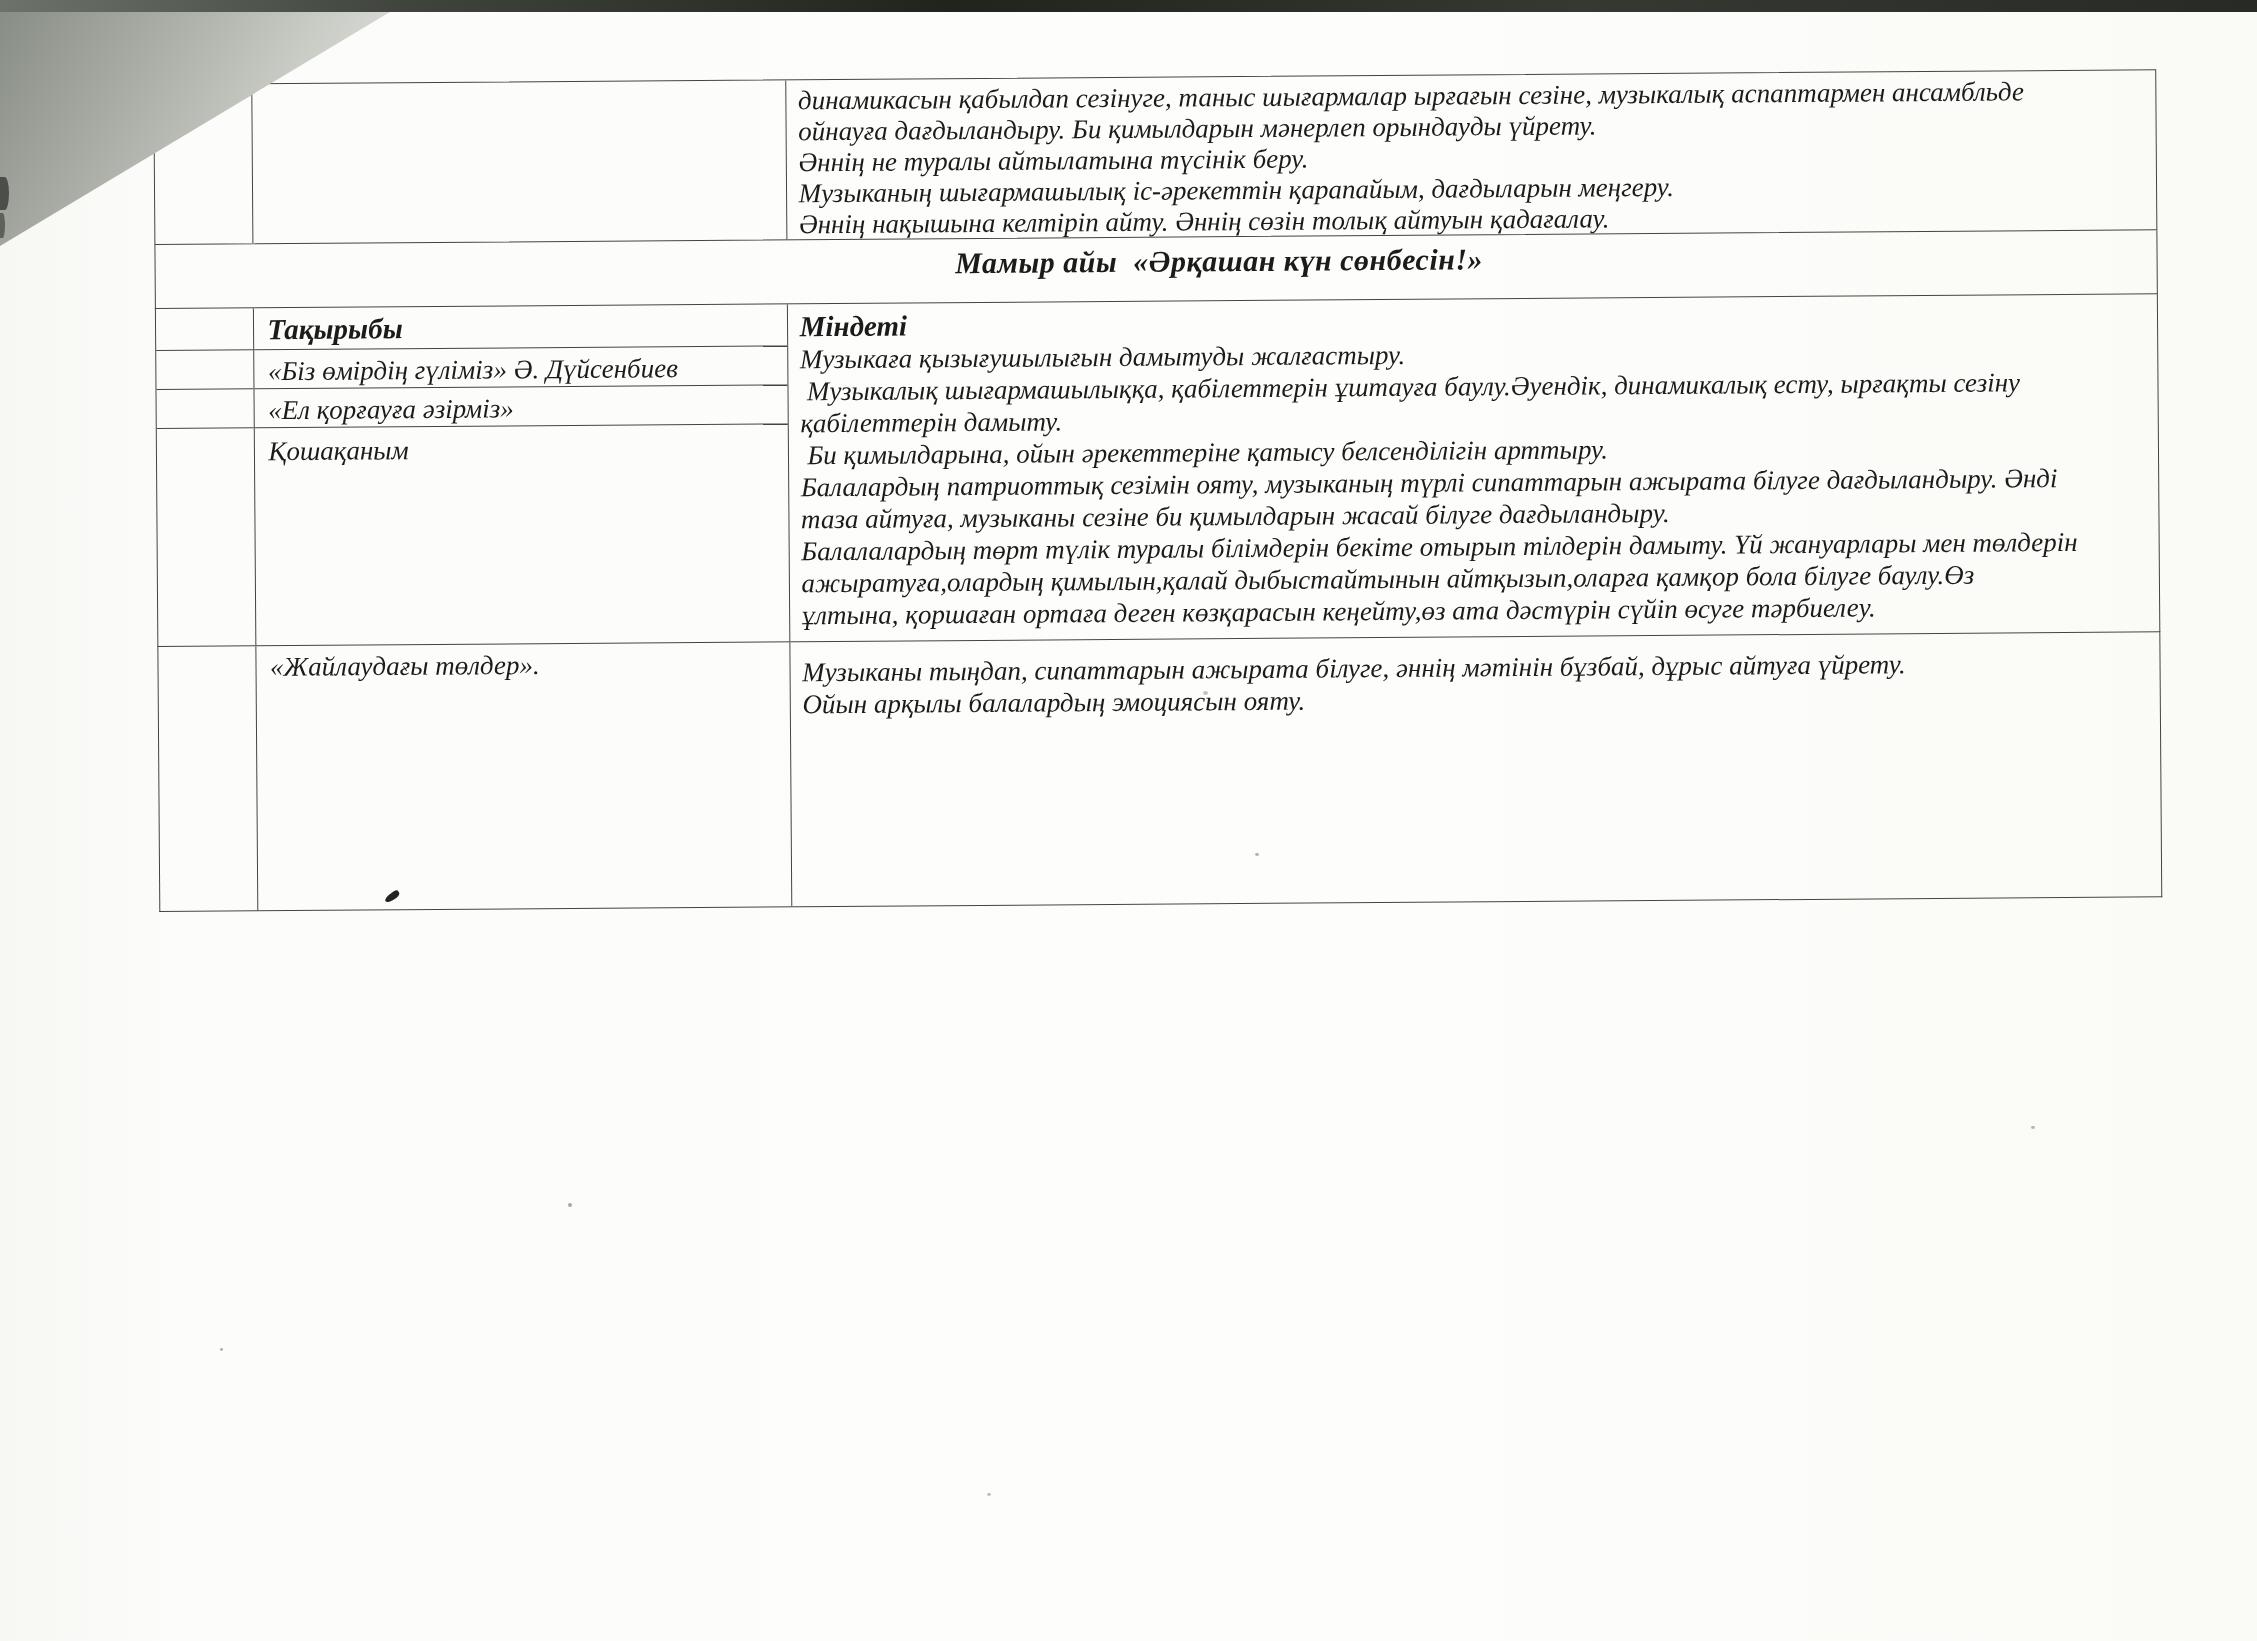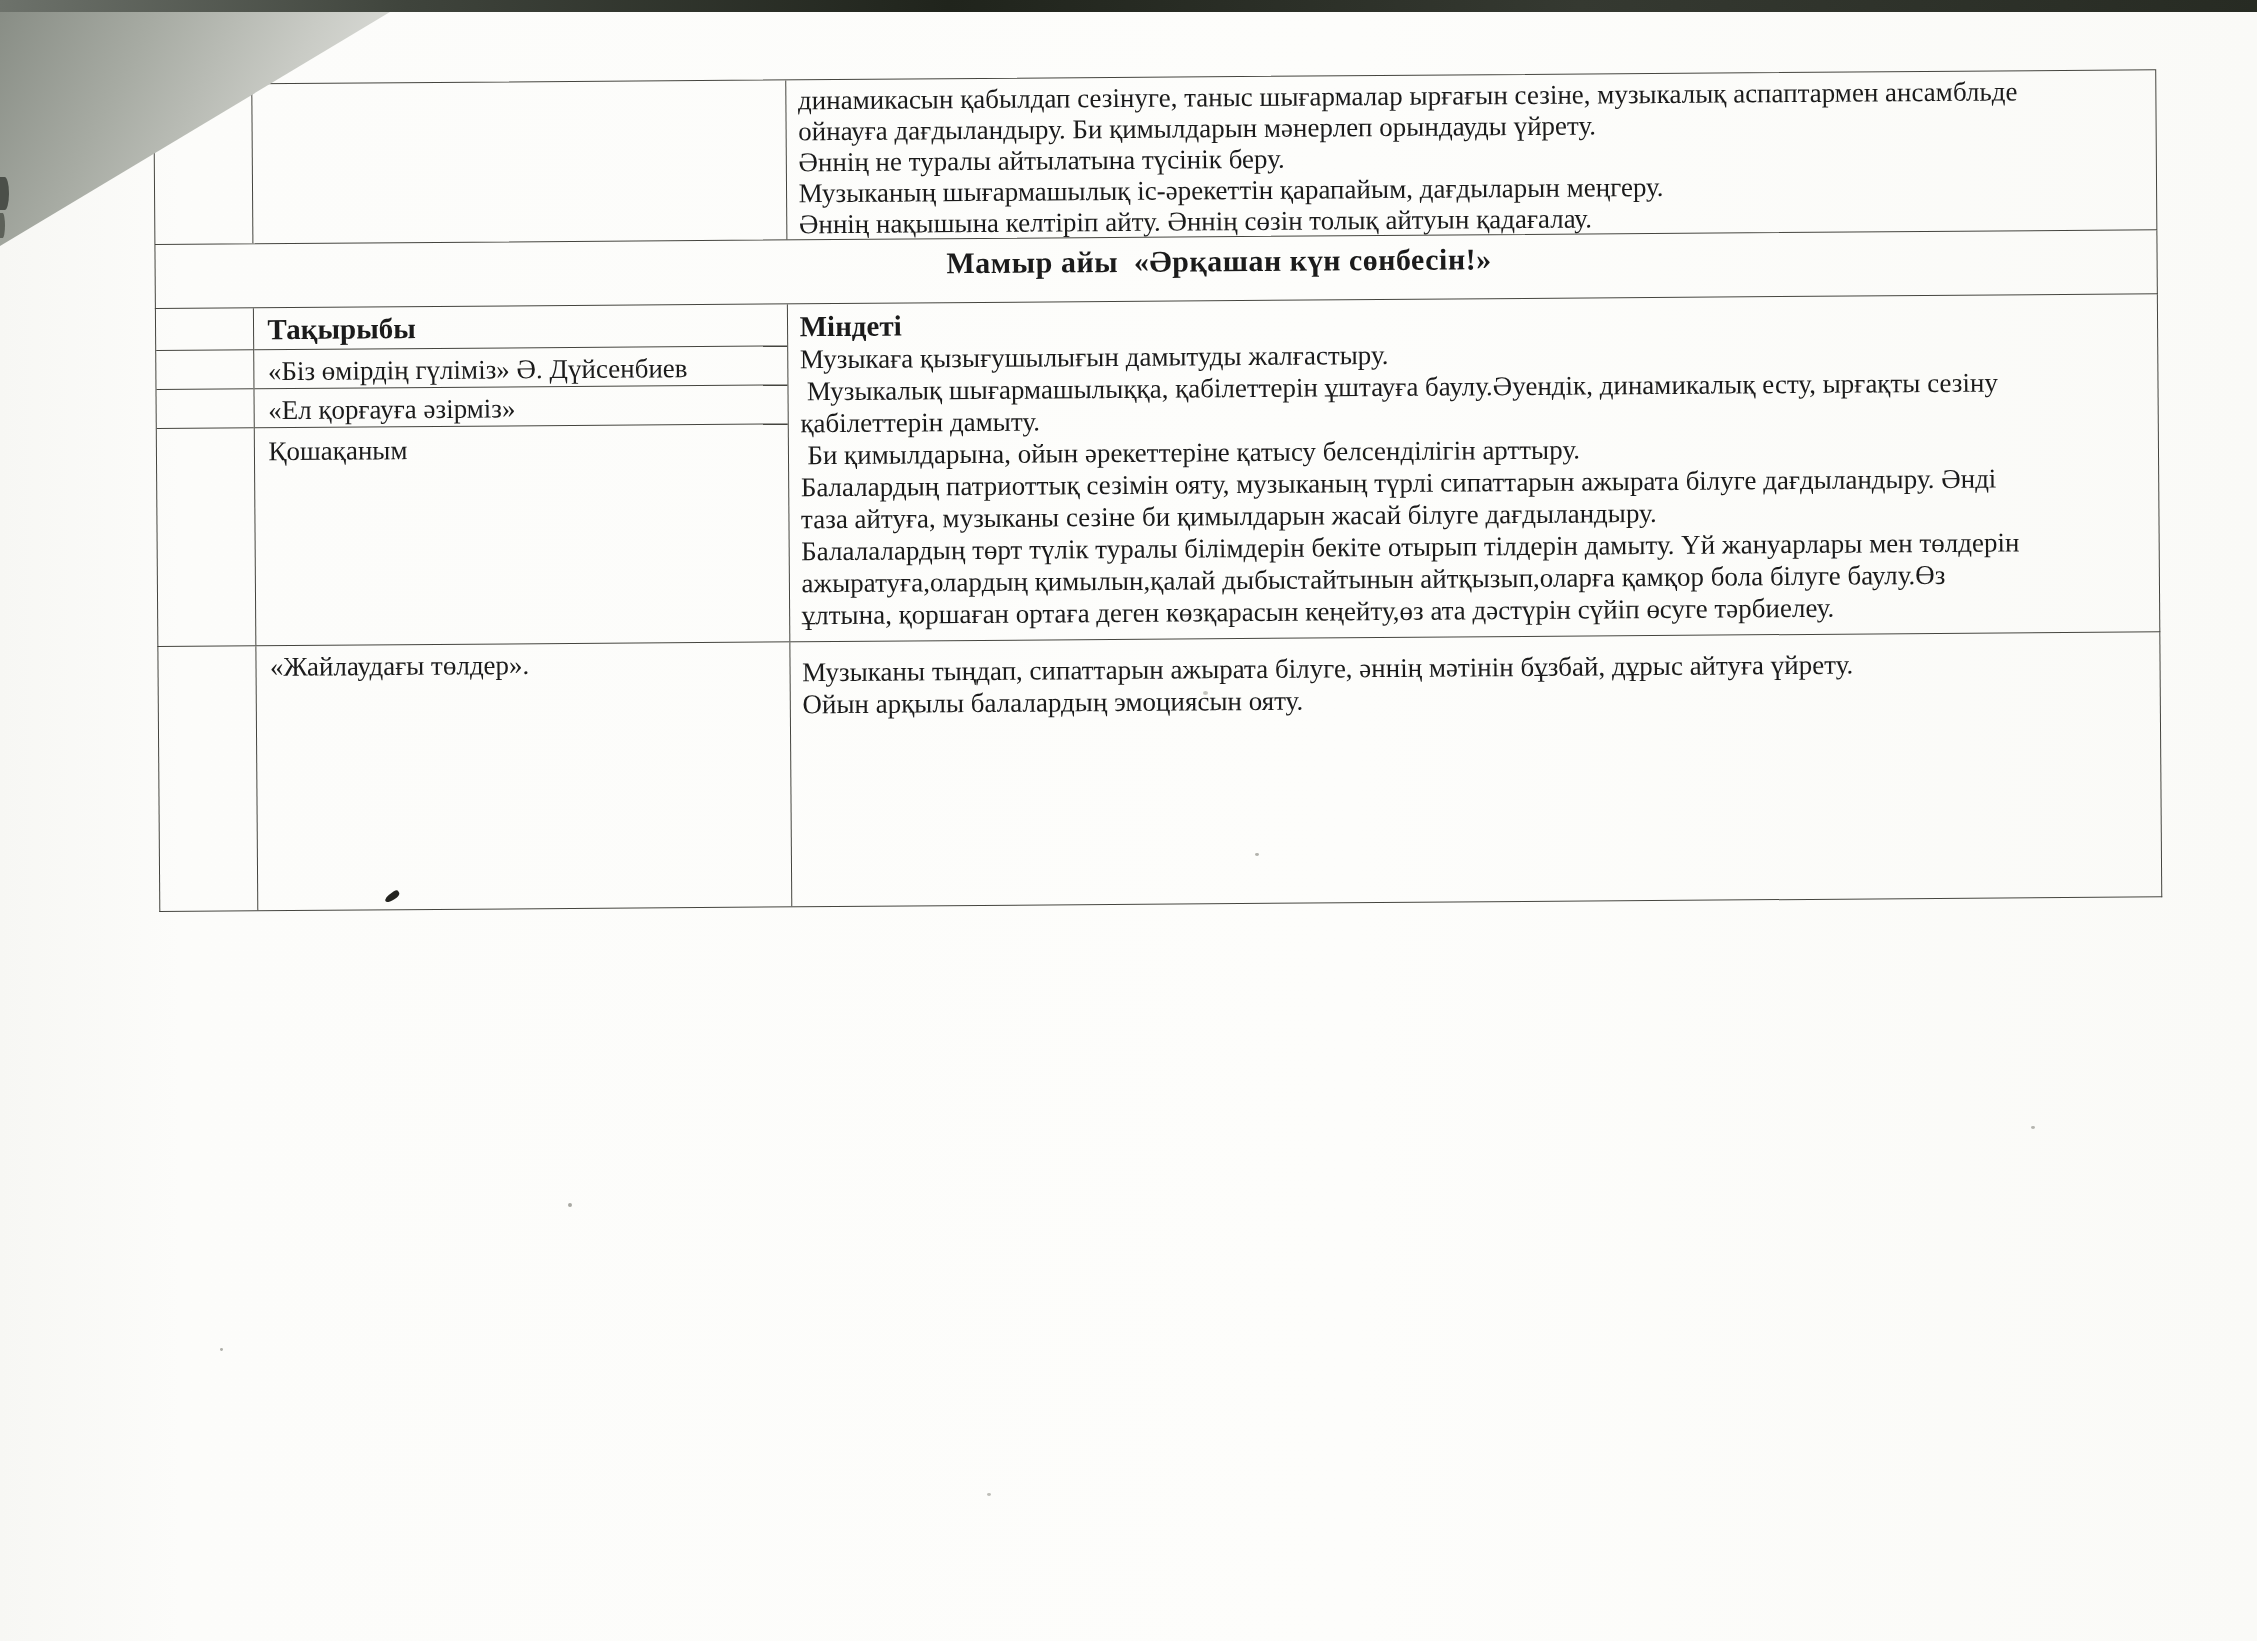--- a/index.html
+++ b/index.html
@@ -7,20 +7,21 @@
     width:2257px;height:1641px;
     background:#fdfdfb;
     font-family:"Liberation Serif","DejaVu Serif",serif;
     color:#1b1b1b;
     overflow:hidden;
     position:relative;
   }
   .page{
     position:absolute;inset:0;
     background:linear-gradient(90deg,#f7f7f4 0%,#fcfcfa 8%,#fdfdfb 60%,#fafaf7 100%);
+    font-style:italic;
   }
   
   .scan-top-strip{
     position:absolute;left:0;top:0;width:2257px;height:11.6px;
     background:linear-gradient(90deg,#6d726b 0%,#3f443c 18%,#20241c 42%,#353931 70%,#272b23 100%);
   }
   .scan-corner-wedge{
     position:absolute;left:0;top:0;width:415px;height:251px;
     clip-path:polygon(0 0,410px 0,0 246px);
     background:linear-gradient(118deg,#878c84 0%,#a7aba3 30%,#c9cbc5 60%,#e2e3df 85%,#eeefeb 100%);

